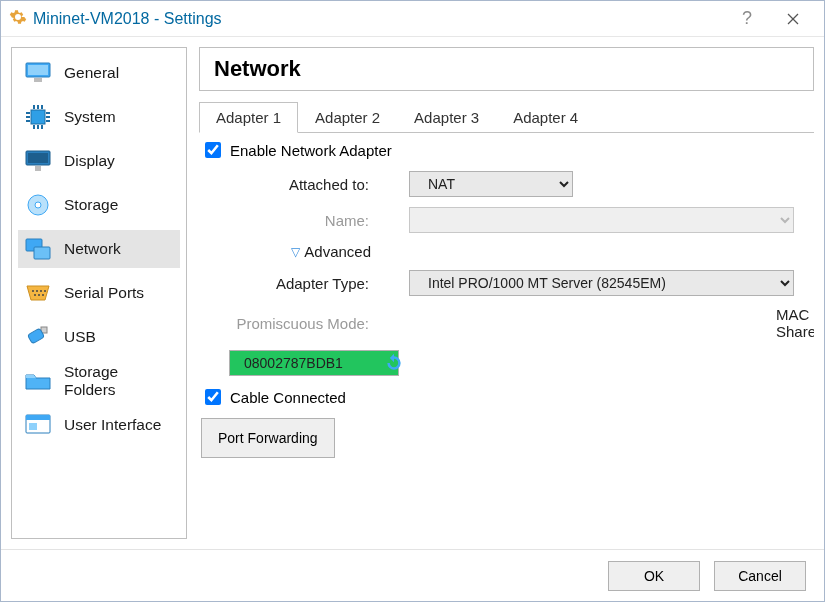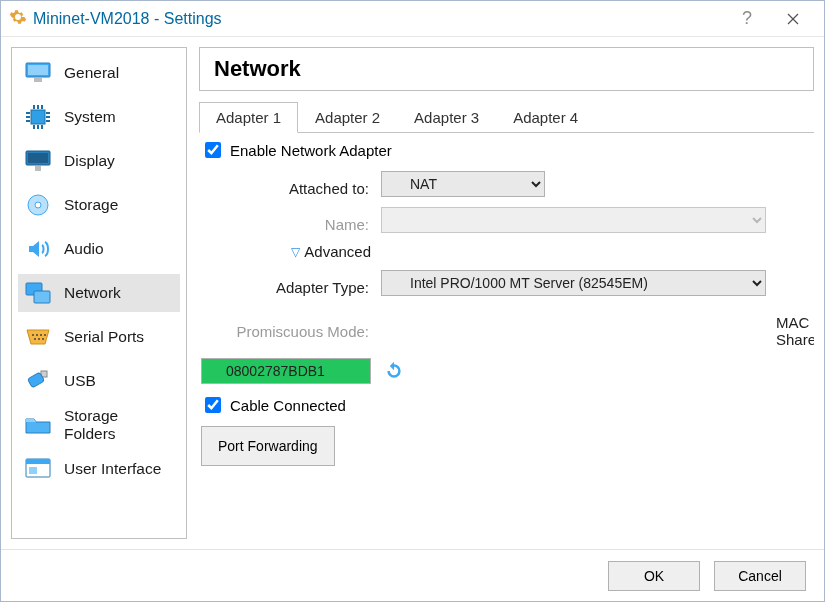--- a/index.html
+++ b/index.html
@@ -42,25 +42,25 @@
   }
   .tab {
     padding: 6px 16px; font-size: 15px; color: #333; cursor: pointer;
     border: 1px solid transparent; border-bottom: none; position: relative; top: 1px;
   }
   .tab.active {
     border-color: #c2c2c2; background: #fff; border-bottom: 1px solid #fff;
   }
   .form { padding: 6px 4px 0 2px; display: grid; grid-template-columns: 170px 1fr 34px; row-gap: 10px; column-gap: 10px; align-items: center; }
   .form .full { grid-column: 1 / span 3; display:flex; align-items:flex-start; gap:6px; }
-  .lbl { text-align: right; font-size: 15px; color: #222; padding-right: 2px; margin-top: 8px; }
+  .lbl { text-align: right; font-size: 15px; color: #222; padding-right: 2px; }
   .lbl.muted { color: #9a9a9a; }
   select, input[type=text] {
     width: 100%; height: 26px; border: 1px solid #b1b1b1; background: #e9e9e9;
-    font-size: 14px; padding: 0 24px; color: #222;
+    font-size: 14px; padding: 0 14px; color: #222; margin-left: 28px;
   }
   select.tight { width: 164px; }
   input.white { background: #22c55e; }
   .chk { display: flex; align-items: center; gap: 6px; font-size: 15px; }
   .chk input { width: 16px; height: 16px; }
   .btn {
     height: 40px; padding: 0 16px; border: 1px solid #b1b1b1; background: #efefef;
     font-size: 14px; cursor: pointer;
   }
   .btn.main { height: 30px; width: 92px; }
@@ -146,29 +146,20 @@
       </div>
       <div class="side-item">
         <span class="iconwrap">
           <svg width="24" height="24" viewBox="0 0 24 24">
               <circle cx="12" cy="12" r="10" fill="#b9e1fb" stroke="#3fa8f4"></circle>
               <circle cx="12" cy="12" r="3" fill="#fff" stroke="#3fa8f4"></circle>
             </svg>
         </span>
         <span>Storage</span>
       </div>
-      <div class="side-item">
-        <span class="iconwrap">
-          <svg width="24" height="24" viewBox="0 0 24 24">
-              <path fill="#3fa8f4" d="M3 9h4l6-5v16l-6-5H3z"></path>
-              <path stroke="#3fa8f4" stroke-width="2" fill="none" d="M16 8c2 1 2 7 0 8M19 5c4 2 4 12 0 14"></path>
-            </svg>
-        </span>
-        <span>Audio</span>
-      </div>
       <div class="side-item selected">
         <span class="iconwrap">
           <svg width="26" height="22" viewBox="0 0 26 22">
               <rect x="1" y="1" width="16" height="12" rx="1" fill="#3fa8f4" stroke="#2a7fbd"></rect>
               <rect x="9" y="9" width="16" height="12" rx="1" fill="#6bc0f7" stroke="#2a7fbd"></rect>
             </svg>
         </span>
         <span>Network</span>
       </div>
       <div class="side-item">

